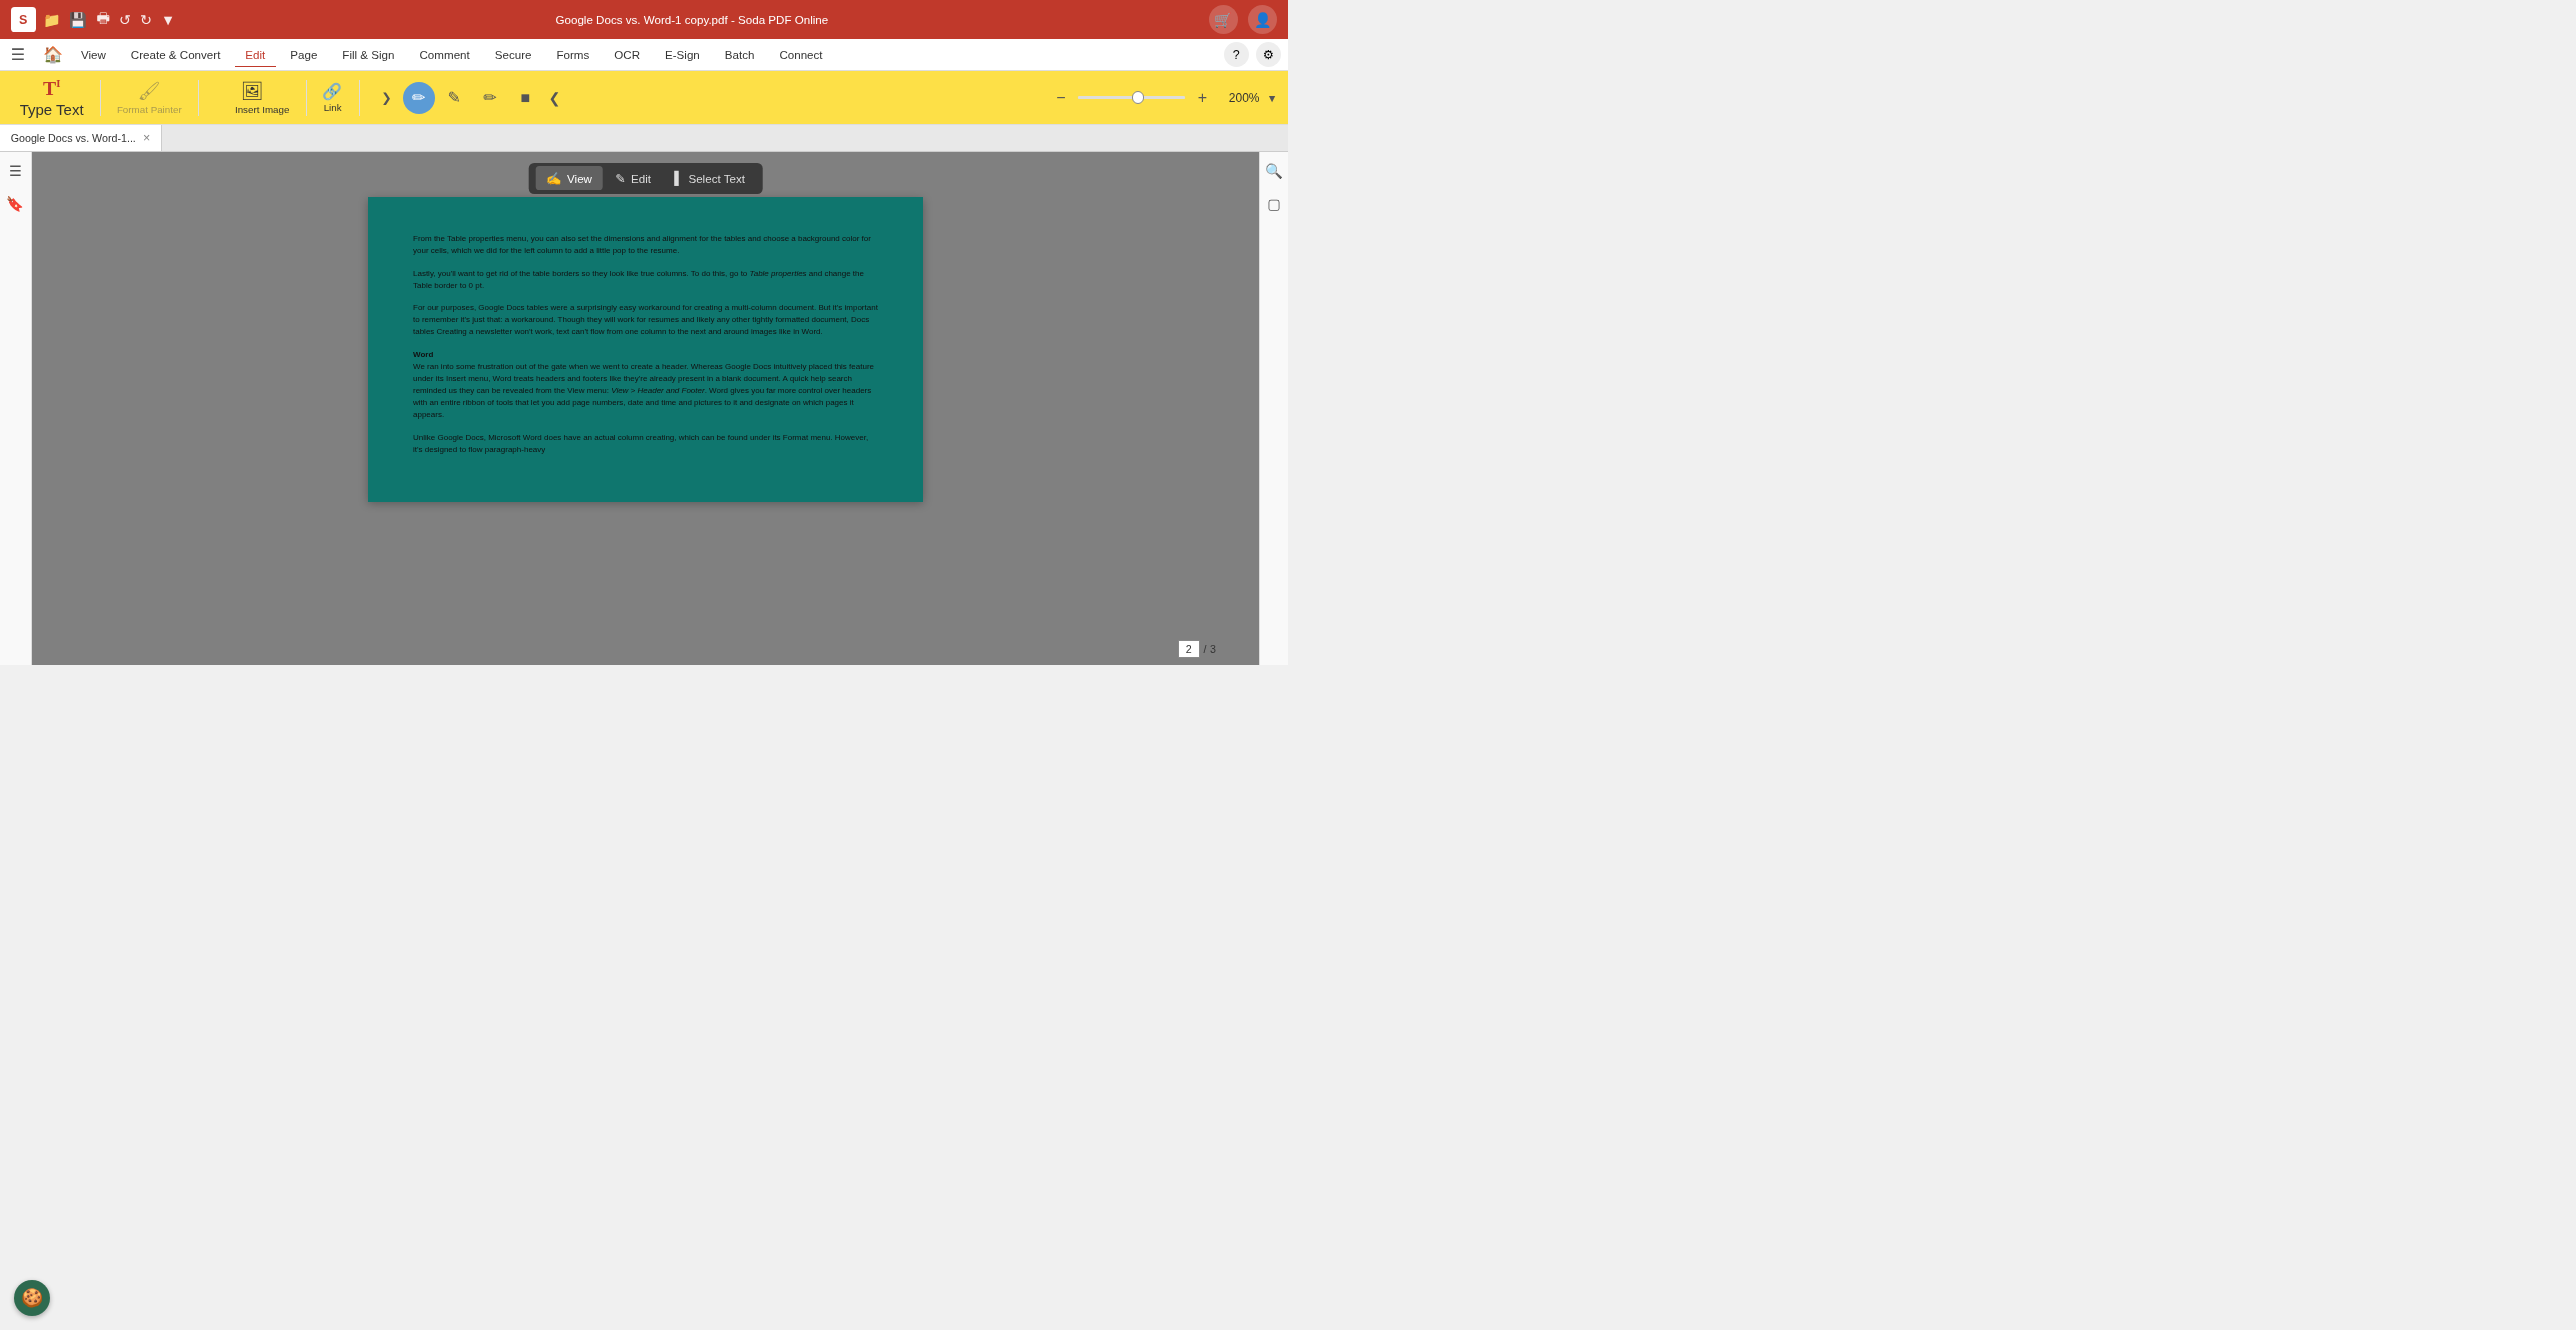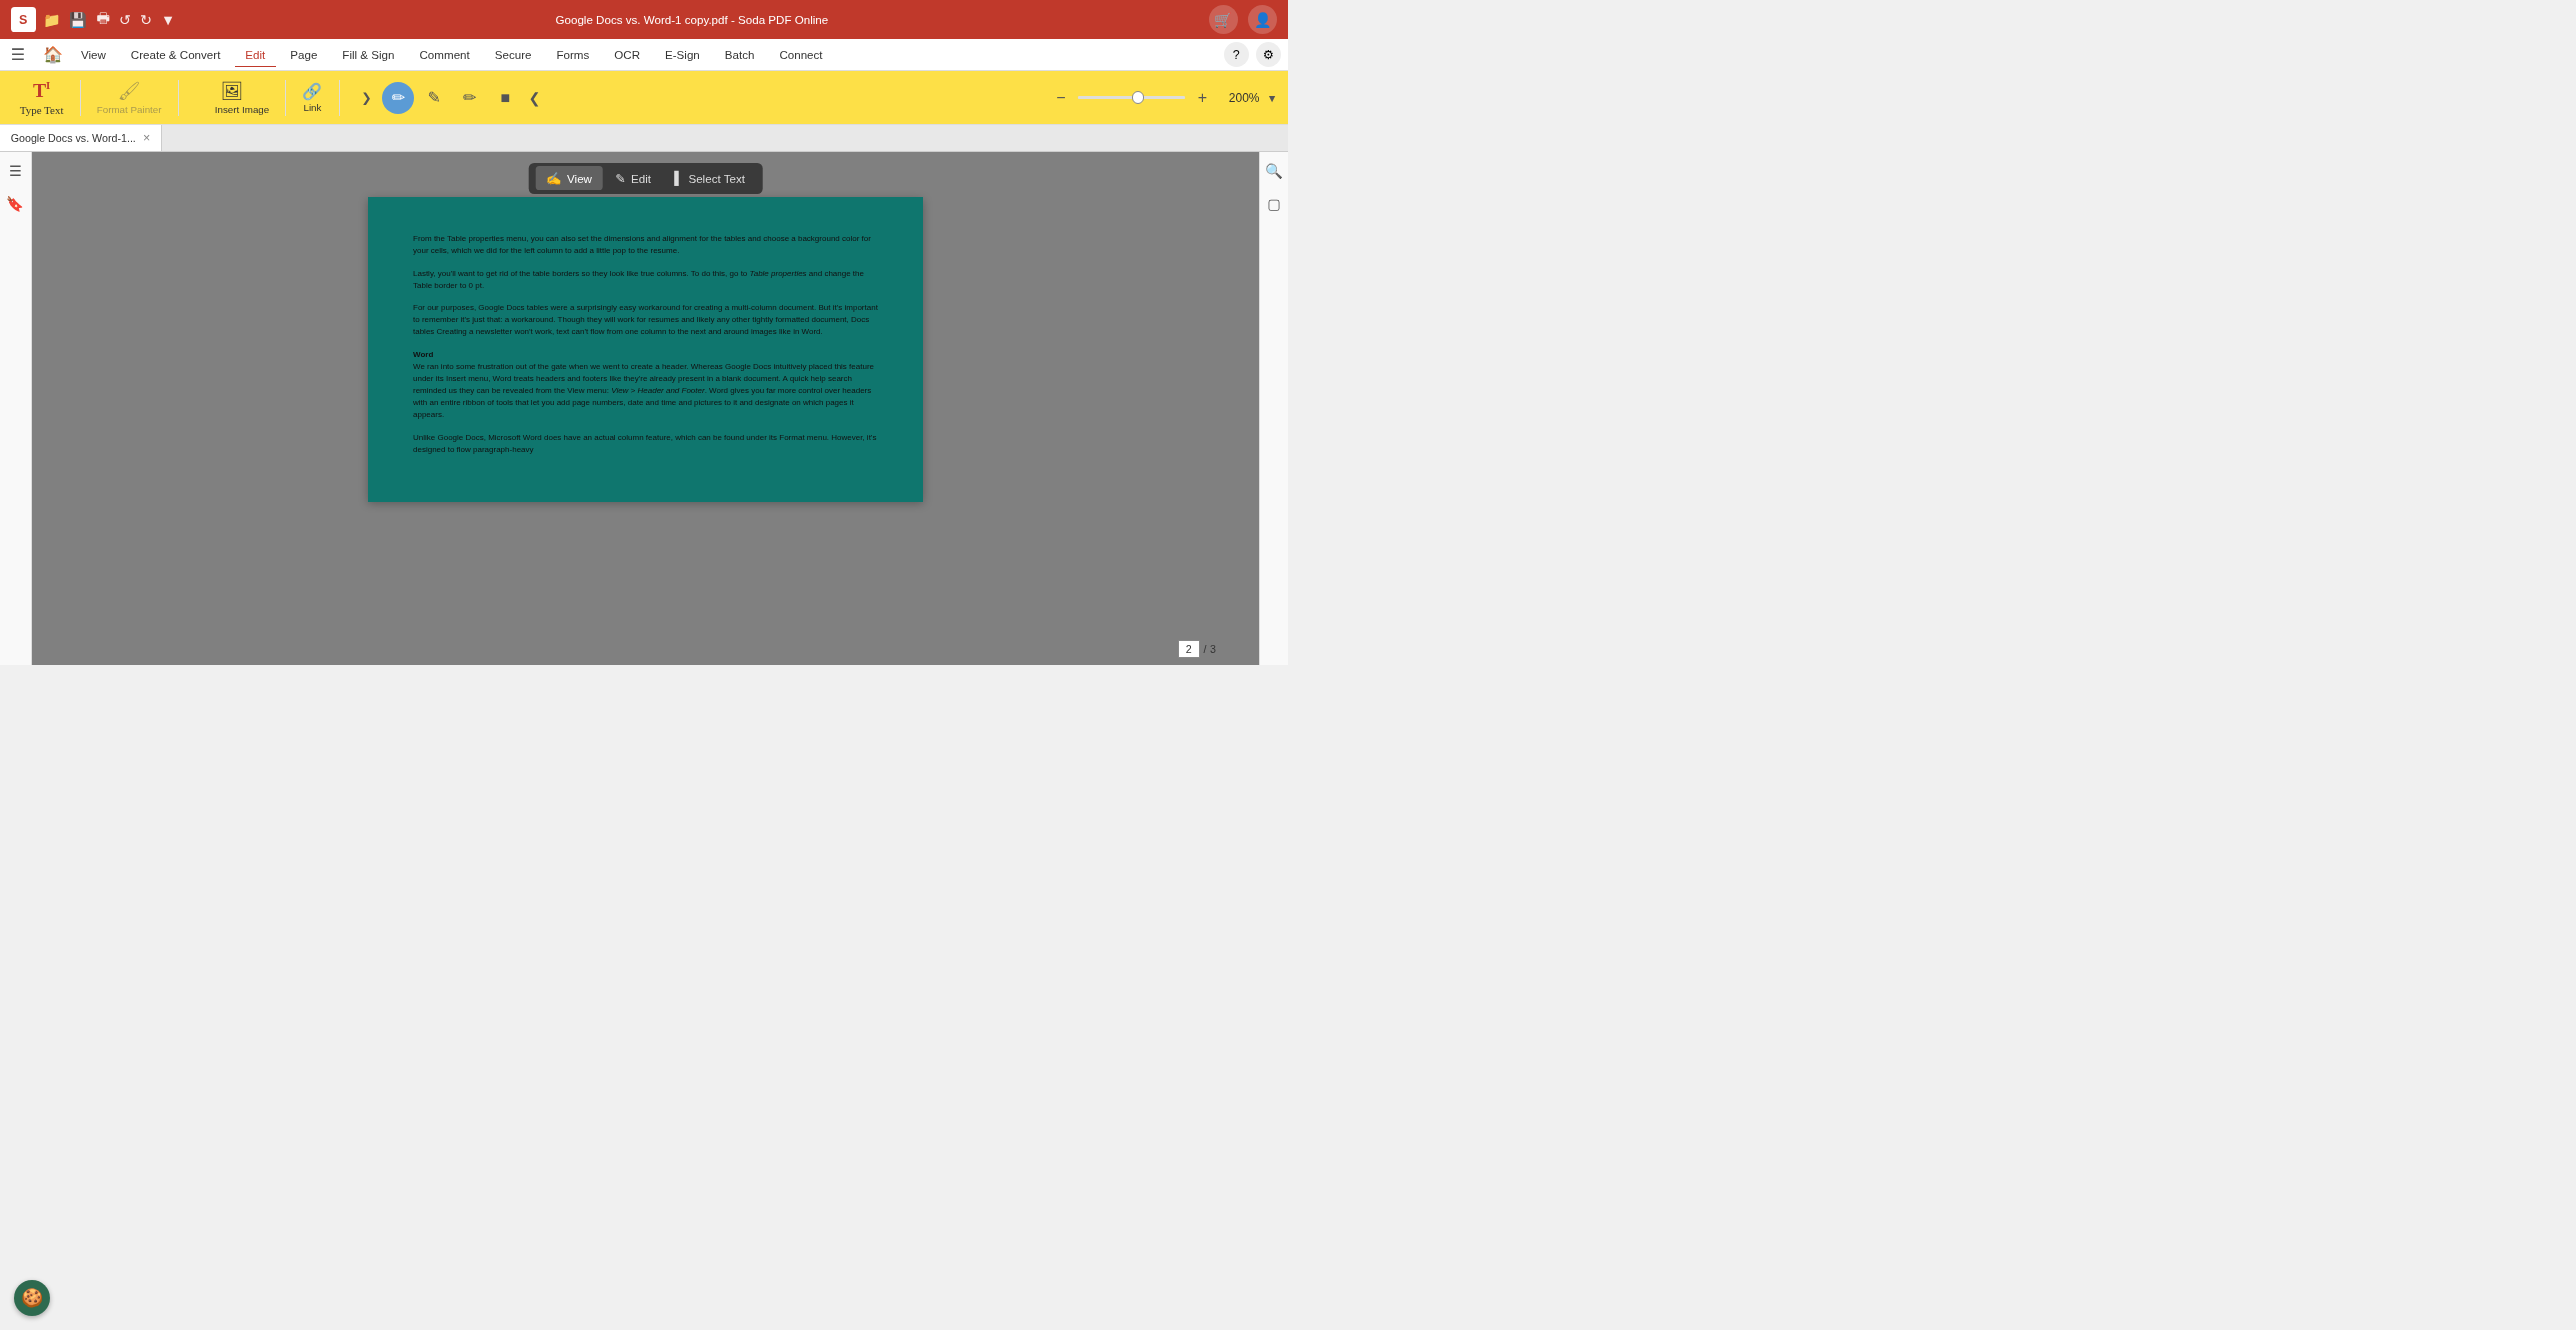--- a/index.html
+++ b/index.html
@@ -92,21 +92,21 @@
       gap: 3.6px;
     }
     .toolbar-item {
       display: flex; flex-direction: column; align-items: center;
       padding: 3.6px 9px;
       cursor: pointer;
       border-radius: 3.6px;
       min-width: 45px;
     }
     .toolbar-item .t-icon { font-size: 18px; color: #333; margin-bottom: 1.8px; }
-    .toolbar-item .t-label { font-size: 11px; color: #333; font-family: Liberation Serif, serif; }
+    .toolbar-item .t-label { font-size: 15px; color: #333; }
     .toolbar-divider { width: 0.9px; background: #ddd; height: 36px; margin: 0 3.6px; }
     .toolbar-item.selected .t-icon { color: #c0392b; }
 
     .insert-image-item {
       display: flex; flex-direction: column; align-items: center;
       padding: 3.6px 9px; cursor: pointer; border-radius: 3.6px; min-width: 63px;
     }
     .insert-image-item .t-icon { font-size: 18px; color: #333; margin-bottom: 1.8px; }
     .insert-image-item .t-label { font-size: 9.8px; color: #333; padding-left: 20px; }
 
@@ -422,21 +422,21 @@
       <div class="pdf-content">
         <p>From the Table properties menu, you can also set the dimensions and alignment for the tables and choose a background color for your cells, which we did for the left column to add a little pop to the resume.</p>
         <p>
           Lastly, you'll want to get rid of the table borders so they look like true columns. To do this, go to <em>Table properties</em> and change the Table border to 0 pt.
         </p>
         <p>For our purposes, Google Docs tables were a surprisingly easy workaround for creating a multi-column document. But it's important to remember it's just that: a workaround. Though they will work for resumes and likely any other tightly formatted document, Docs tables Creating a newsletter won't work, text can't flow from one column to the next and around images like in Word.</p>
         <p class="bold-heading">Word</p>
         <p>
           We ran into some frustration out of the gate when we went to create a header. Whereas Google Docs intuitively placed this feature under its Insert menu, Word treats headers and footers like they're already present in a blank document. A quick help search reminded us they can be revealed from the View menu: <em>View &gt; Header and Footer</em>. Word gives you far more control over headers with an entire ribbon of tools that let you add page numbers, date and time and pictures to it and designate on which pages it appears.
         </p>
-        <p>Unlike Google Docs, Microsoft Word does have an actual column feature, which can be found under its Format menu. However, it's designed to flow paragraph-heavy</p>
+        <p>Unlike Google Docs, Microsoft Word does have an actual column creating, which can be found under its Format menu. However, it's designed to flow paragraph-heavy</p>
       </div>
     </div>
 
     <div class="page-number-bar">
       <span class="page-num-box">2</span>
       <span>/</span>
       <span>3</span>
     </div>
   </div>
 

